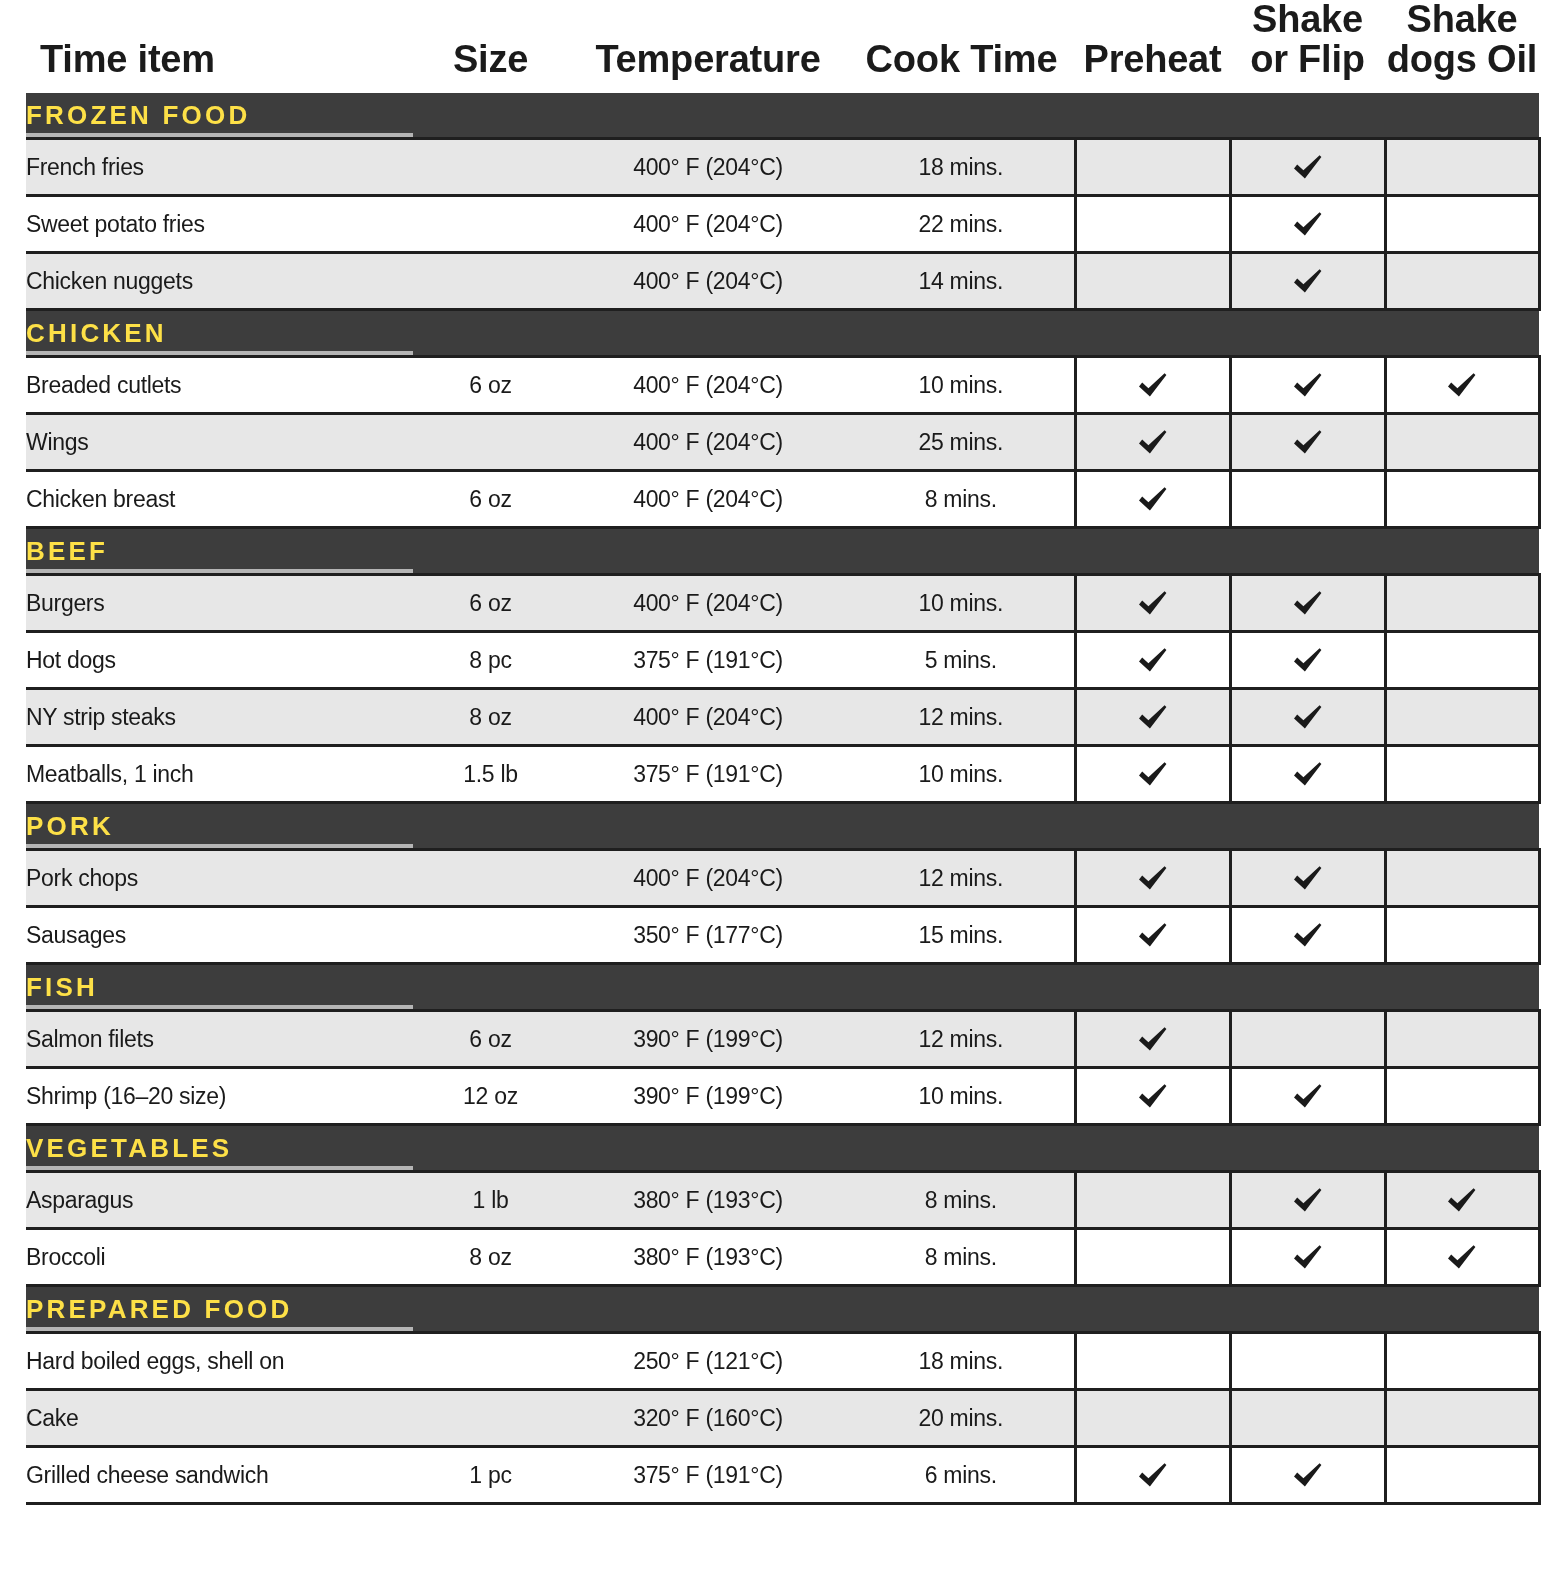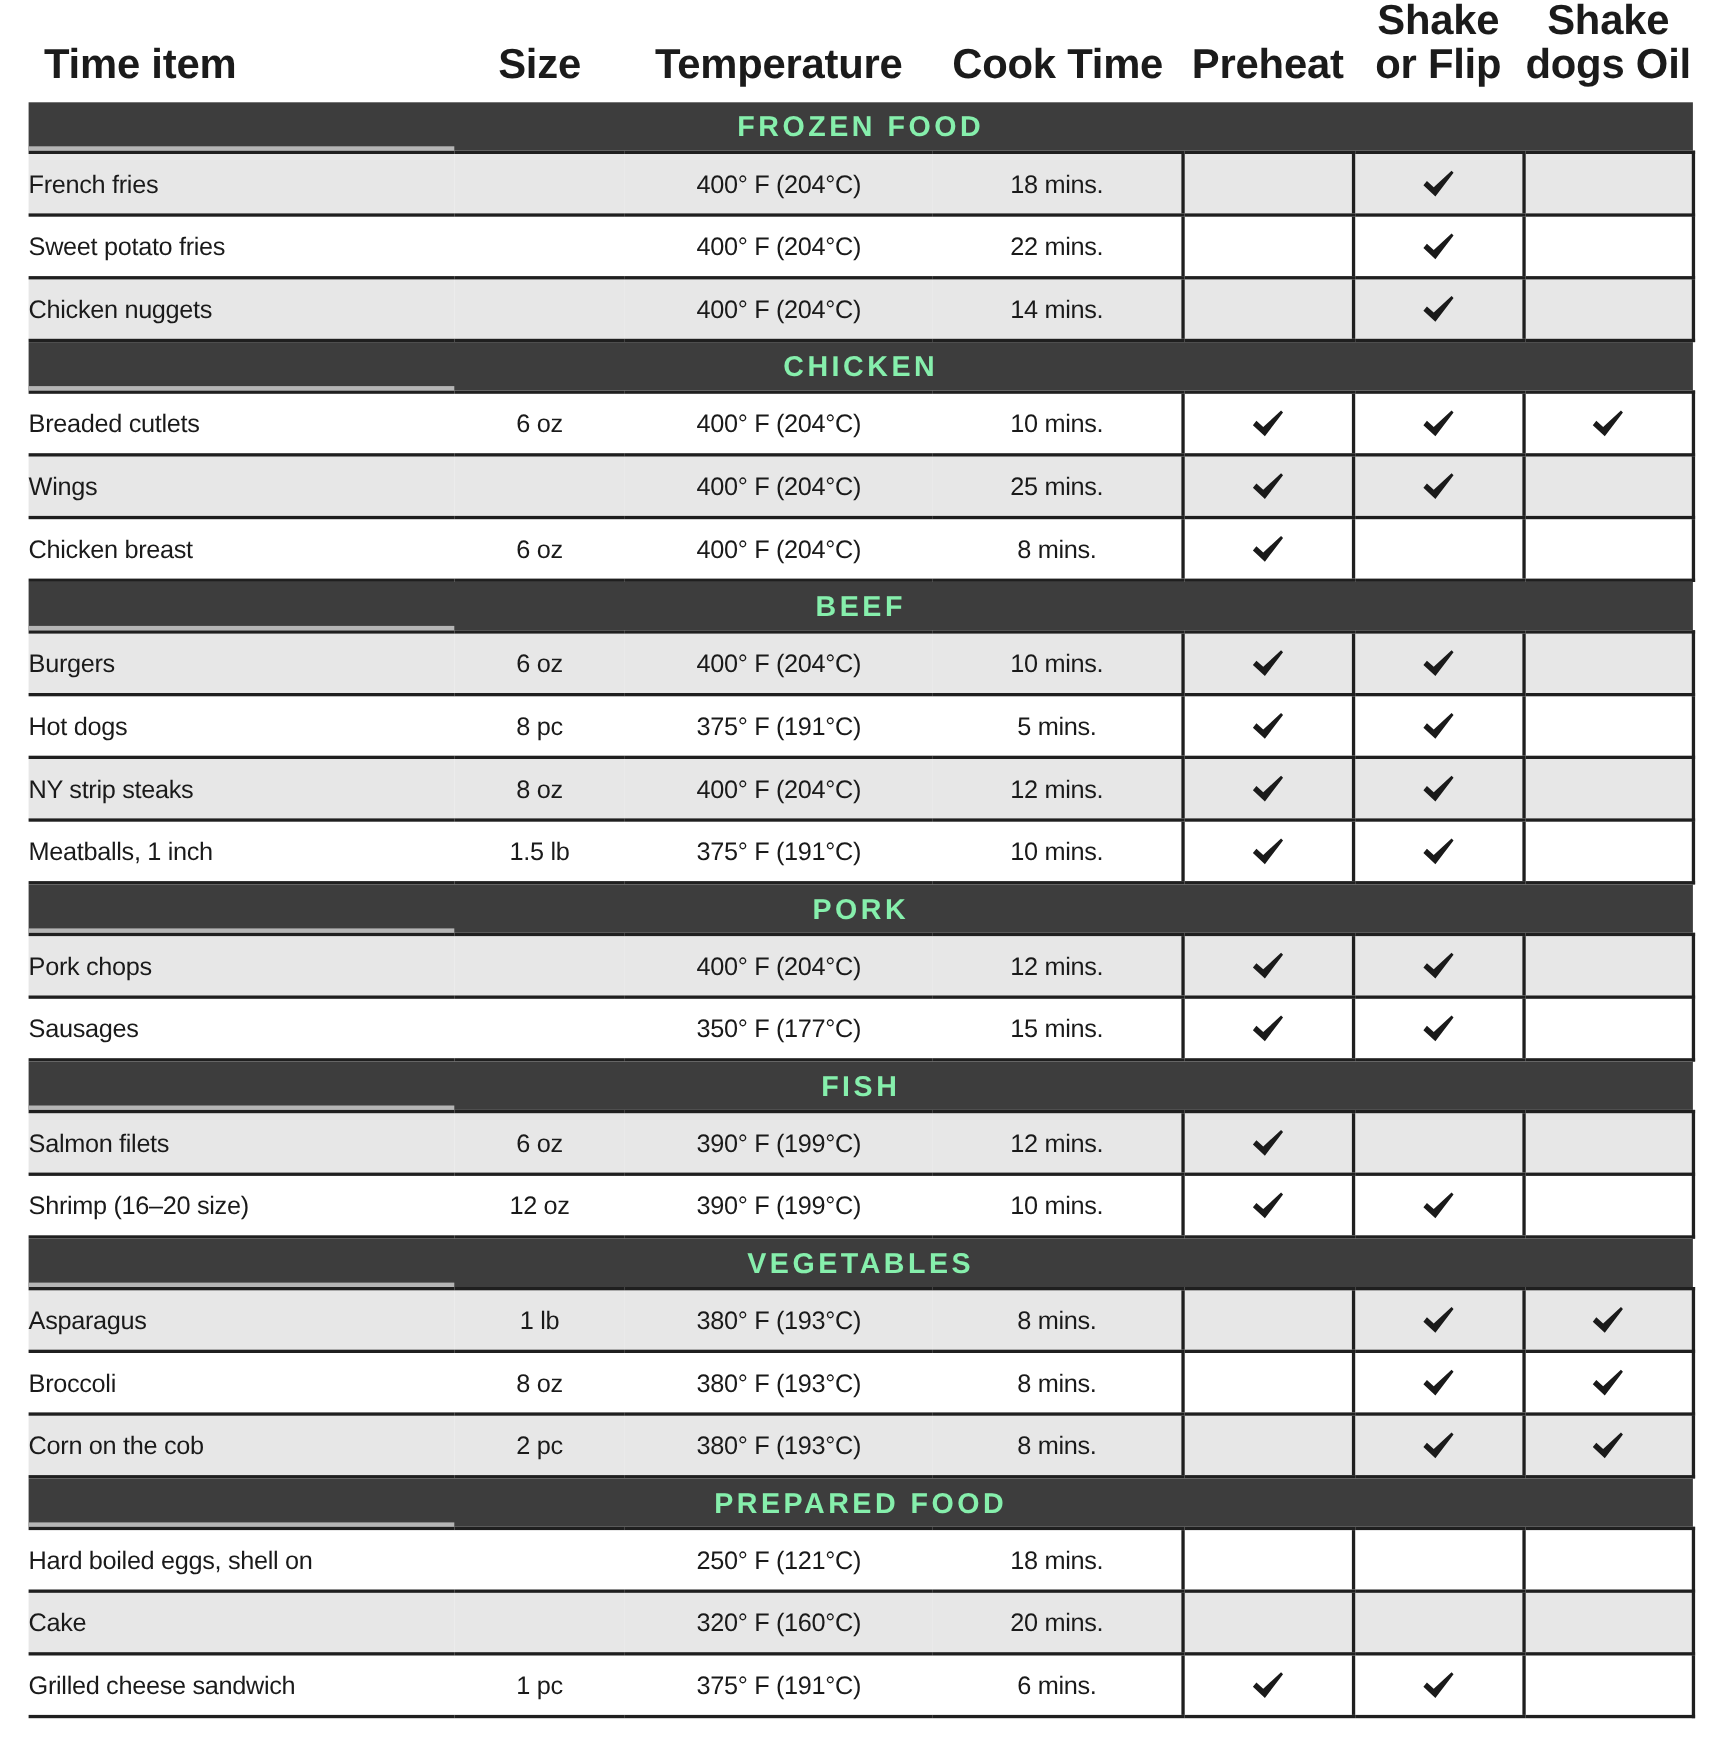--- a/index.html
+++ b/index.html
@@ -75,25 +75,25 @@
     height: 4px;
     background: #b5b5b5;
   }
   .band .band-label {
     position: absolute;
     left: 0;
     right: 0;
     top: 0;
     height: 36px;
     line-height: 44px;
-    text-align: center;
+    text-align: left;
     font-size: 26px;
     font-weight: bold;
     letter-spacing: 3.2px;
-    color: #86efac;
+    color: #fde047;
     white-space: nowrap;
   }
 
   
   tbody tr.row td {
     height: 54px;
     font-size: 23px;
     border-top: 3px solid #1f1f1f;
     border-bottom: 3px solid #1f1f1f;
     padding: 0;
@@ -440,35 +440,20 @@
           <td class="check"><span class="tick empty"><svg viewBox="0 0 34 30" width="34" height="30" aria-hidden="true">
                 <path d="M3 16.5 L6.2 12.6 L12.4 18.2 L28.6 3.2 L30.4 5.0 L13.9 26.6 Z" fill="#1a1a1a"></path>
               </svg></span></td>
           <td class="check"><span class="tick"><svg viewBox="0 0 34 30" width="34" height="30" aria-hidden="true">
                 <path d="M3 16.5 L6.2 12.6 L12.4 18.2 L28.6 3.2 L30.4 5.0 L13.9 26.6 Z" fill="#1a1a1a"></path>
               </svg></span></td>
           <td class="check last"><span class="tick"><svg viewBox="0 0 34 30" width="34" height="30" aria-hidden="true">
                 <path d="M3 16.5 L6.2 12.6 L12.4 18.2 L28.6 3.2 L30.4 5.0 L13.9 26.6 Z" fill="#1a1a1a"></path>
               </svg></span></td>
         </tr>
-        <tr class="row alt">
-          <td class="food nov">Corn on the cob</td>
-          <td class="ctr nov">2 pc</td>
-          <td class="ctr nov">380° F (193°C)</td>
-          <td class="ctr nov">8 mins.</td>
-          <td class="check"><span class="tick empty"><svg viewBox="0 0 34 30" width="34" height="30" aria-hidden="true">
-                <path d="M3 16.5 L6.2 12.6 L12.4 18.2 L28.6 3.2 L30.4 5.0 L13.9 26.6 Z" fill="#1a1a1a"></path>
-              </svg></span></td>
-          <td class="check"><span class="tick"><svg viewBox="0 0 34 30" width="34" height="30" aria-hidden="true">
-                <path d="M3 16.5 L6.2 12.6 L12.4 18.2 L28.6 3.2 L30.4 5.0 L13.9 26.6 Z" fill="#1a1a1a"></path>
-              </svg></span></td>
-          <td class="check last"><span class="tick"><svg viewBox="0 0 34 30" width="34" height="30" aria-hidden="true">
-                <path d="M3 16.5 L6.2 12.6 L12.4 18.2 L28.6 3.2 L30.4 5.0 L13.9 26.6 Z" fill="#1a1a1a"></path>
-              </svg></span></td>
-        </tr>
         <tr class="section">
           <td colspan="7">
             <div class="band">
               <span class="band-label">PREPARED FOOD</span>
               <span class="notch"></span>
             </div>
           </td>
         </tr>
         <tr class="row">
           <td class="food nov">Hard boiled eggs, shell on</td>

